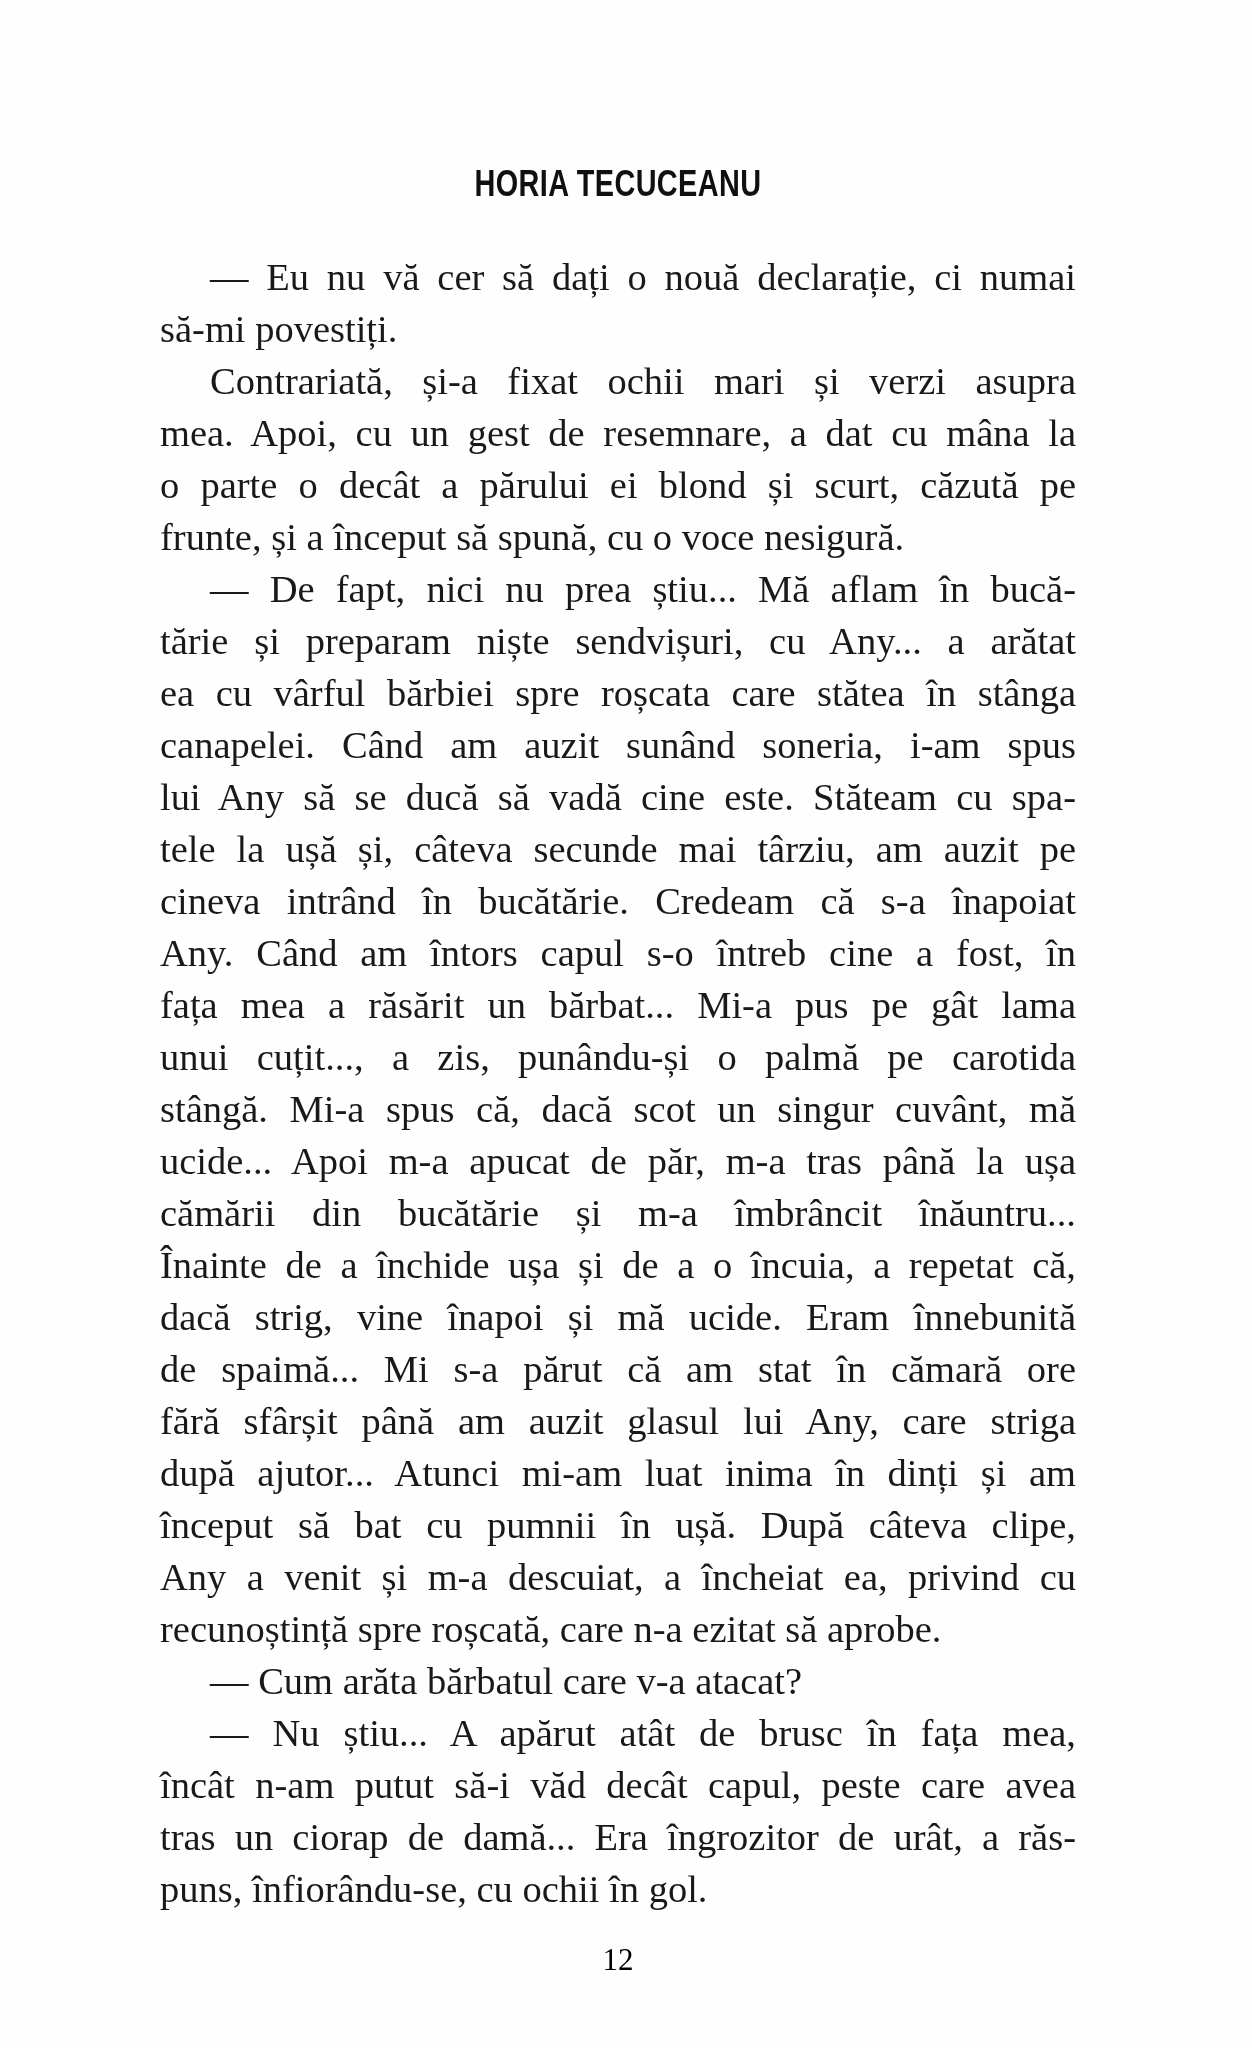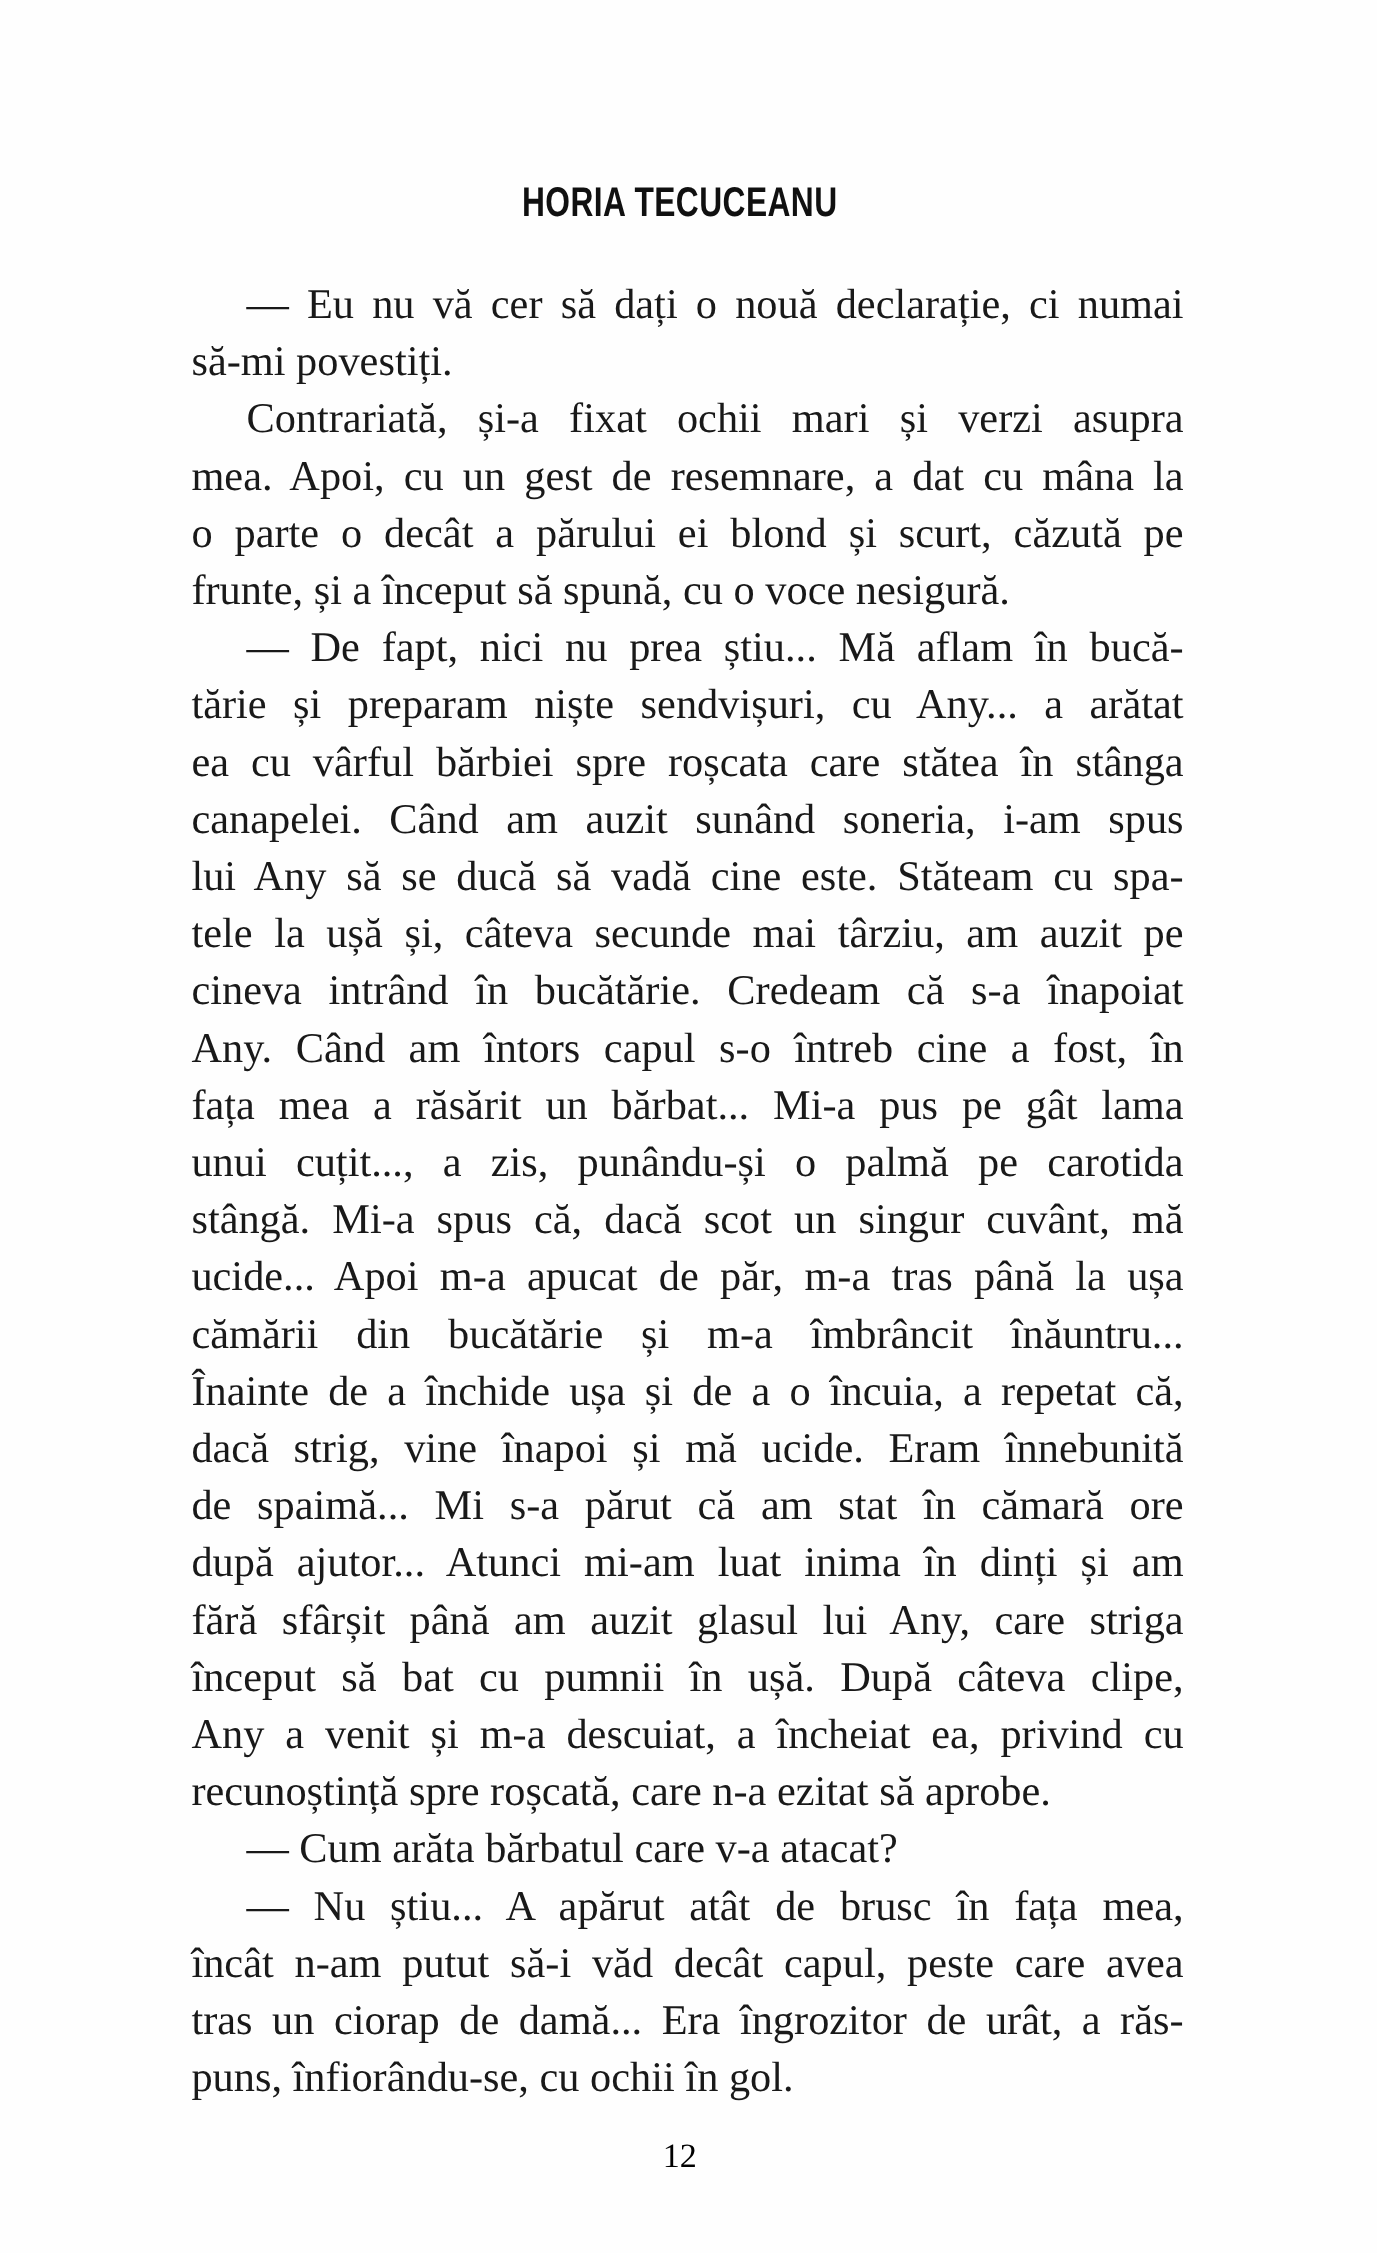--- a/index.html
+++ b/index.html
@@ -41,21 +41,20 @@
     width: 916px;
     font-size: 38.5px;
     line-height: 52px;
   }
   .line {
     text-align: justify;
     text-align-last: justify;
     white-space: normal;
     height: 52px;
     overflow: visible;
-    margin-left: 14px;
   }
   .line.last {
     text-align-last: left;
   }
   .line.indent {
     text-indent: 50px;
   }
   .page-number {
     position: absolute;
     top: 1942px;
@@ -91,22 +90,22 @@
     <div class="line">cineva intrând în bucătărie. Credeam că s-a înapoiat</div>
     <div class="line">Any. Când am întors capul s-o întreb cine a fost, în</div>
     <div class="line">fața mea a răsărit un bărbat... Mi-a pus pe gât lama</div>
     <div class="line">unui cuțit..., a zis, punându-și o palmă pe carotida</div>
     <div class="line">stângă. Mi-a spus că, dacă scot un singur cuvânt, mă</div>
     <div class="line">ucide... Apoi m-a apucat de păr, m-a tras până la ușa</div>
     <div class="line">cămării din bucătărie și m-a îmbrâncit înăuntru...</div>
     <div class="line">Înainte de a închide ușa și de a o încuia, a repetat că,</div>
     <div class="line">dacă strig, vine înapoi și mă ucide. Eram înnebunită</div>
     <div class="line">de spaimă... Mi s-a părut că am stat în cămară ore</div>
+    <div class="line">fără sfârșit până am auzit glasul lui Any, care striga</div>
     <div class="line">după ajutor... Atunci mi-am luat inima în dinți și am</div>
-    <div class="line">fără sfârșit până am auzit glasul lui Any, care striga</div>
     <div class="line">început să bat cu pumnii în ușă. După câteva clipe,</div>
     <div class="line">Any a venit și m-a descuiat, a încheiat ea, privind cu</div>
     <div class="line last">recunoștință spre roșcată, care n-a ezitat să aprobe.</div>
     <div class="line indent last">— Cum arăta bărbatul care v-a atacat?</div>
     <div class="line indent">— Nu știu... A apărut atât de brusc în fața mea,</div>
     <div class="line">încât n-am putut să-i văd decât capul, peste care avea</div>
     <div class="line">tras un ciorap de damă... Era îngrozitor de urât, a răs-</div>
     <div class="line last">puns, înfiorându-se, cu ochii în gol.</div>
   </div>
 

